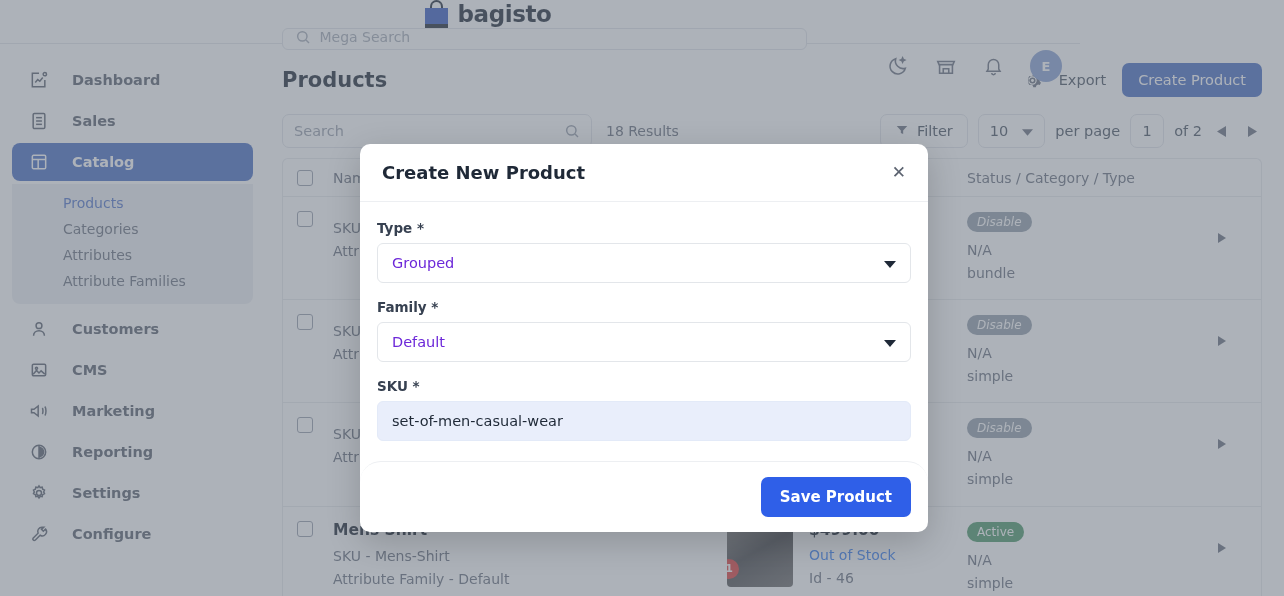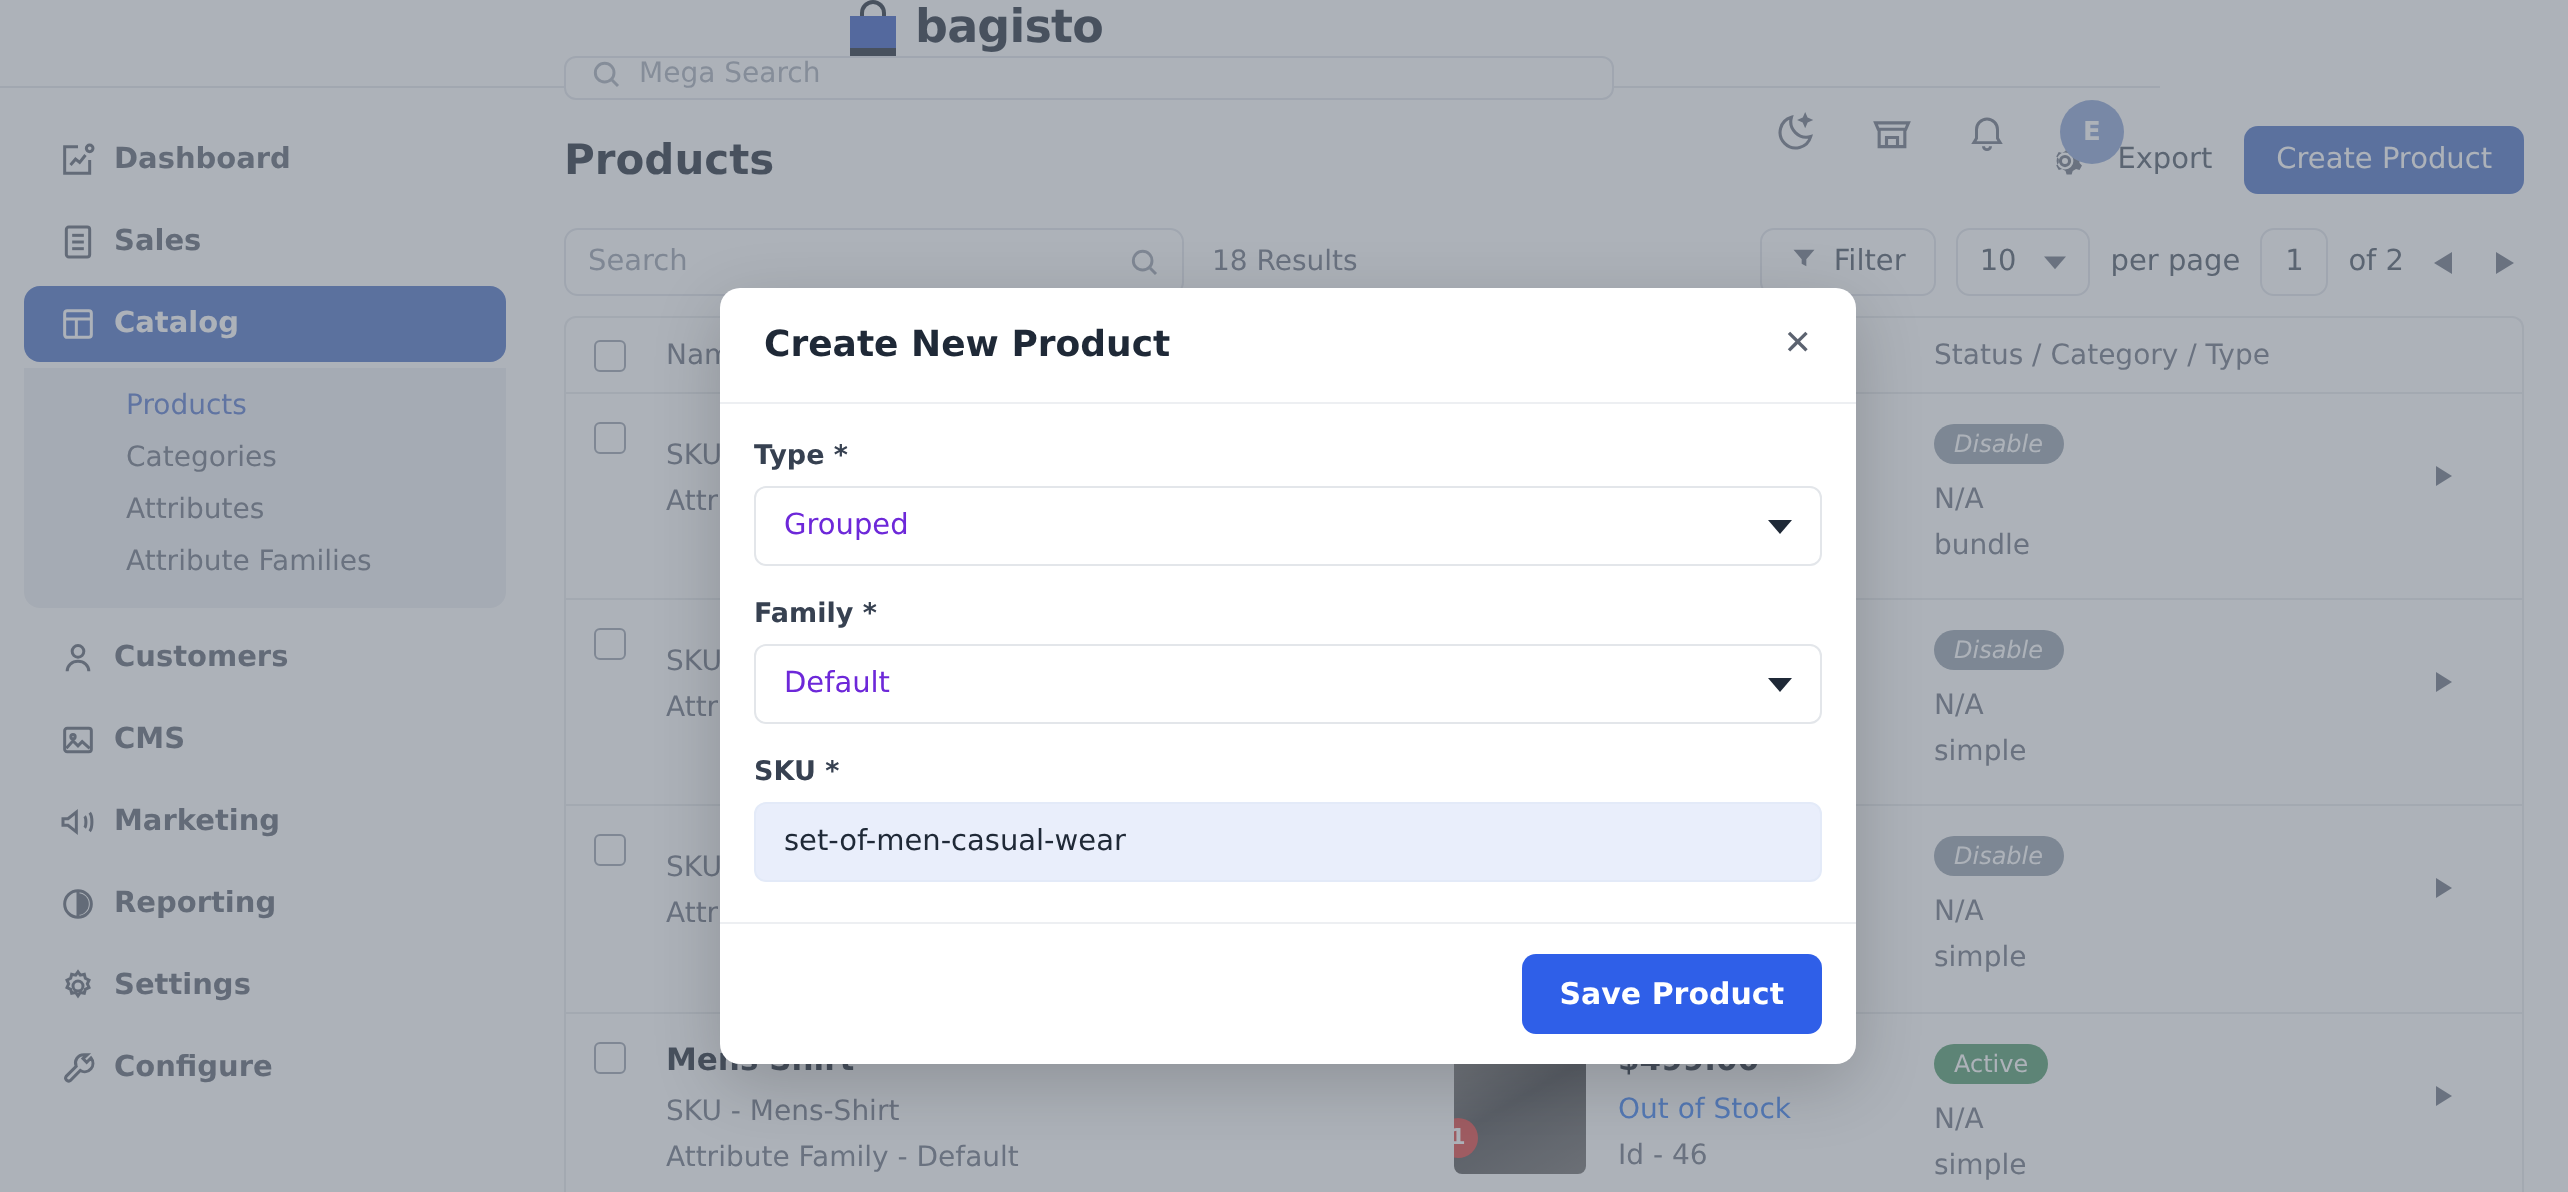--- a/index.html
+++ b/index.html
@@ -45,21 +45,21 @@
     background: #8ba3d4; color: #fff; font-size: 13px; font-weight: 600;
     display: flex; align-items: center; justify-content: center; cursor: pointer;
   }
 
   
   .sidebar {
     position: absolute; top: 44px; left: 0; width: 265px; height: 552px;
     background: #fff; padding-top: 14px; z-index: 4;
   }
   .nav-item {
-    display: flex; align-items: center; gap: 8px;
+    display: flex; align-items: center; gap: 23px;
     height: 38px; margin: 3px 12px; padding-left: 16px;
     border-radius: 8px; cursor: pointer;
     color: #5c6370; font-size: 14.5px; font-weight: 600;
   }
   .nav-item.active { background: #4a6fc4; color: #fff; }
   .nav-icon { width: 21px; height: 21px; display: flex; align-items: center; justify-content: center; flex: 0 0 21px; }
   .submenu { background: #eef0f3; margin: 0 12px 6px; border-radius: 0 0 8px 8px; padding: 6px 0 10px; }
   .sub-item {
     padding: 5px 0 5px 51px; font-size: 14px; color: #6b7280; cursor: pointer;
   }
@@ -183,20 +183,21 @@
   }
   .caret { margin-left: auto; }
   .finput {
     width: 100%; height: 40px; border: 1px solid #e3eaf8; border-radius: 6px;
     background: #e9eefb; padding: 0 14px; font-size: 14.5px; color: #1f2937;
     font-family: inherit; outline: none;
   }
   .modal-foot {
     display: flex; justify-content: flex-end; padding: 15px 17px;
     border-top: 1px solid #edeff2;
+    border-radius: 21px;
   }
   .save-btn {
     background: #2f5fe8; color: #fff; font-size: 15px; font-weight: 700;
     padding: 11px 19px; border-radius: 7px; border: none; cursor: pointer;
     font-family: inherit;
   }
 </style>
 </head>
 <body>
 

